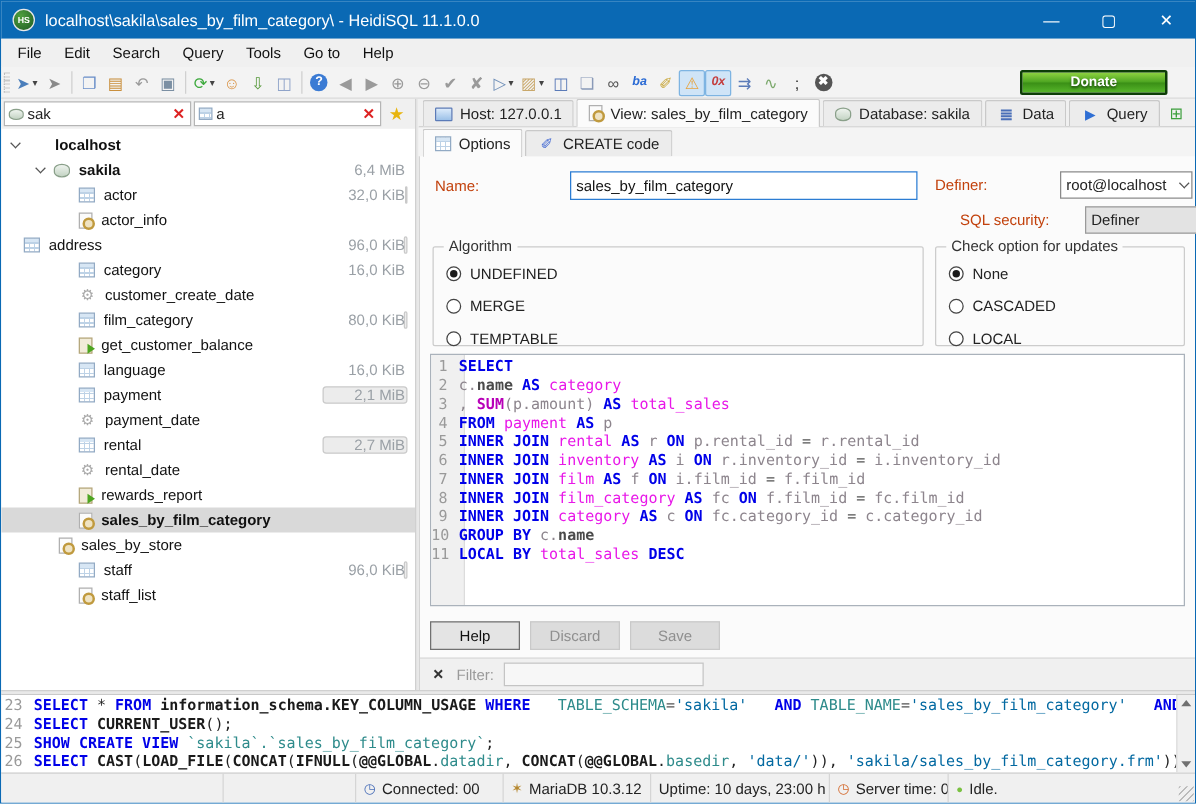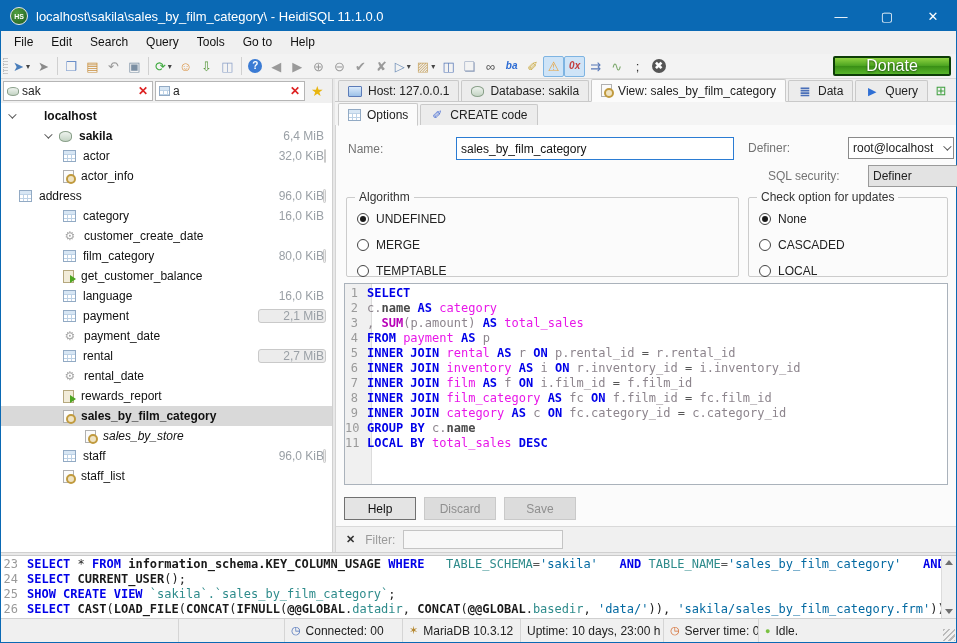--- a/index.html
+++ b/index.html
@@ -22,21 +22,21 @@
   
   .toolbar { height:25px; background:#f3f3f3; border-bottom:1px solid #d9d9d9; display:flex; align-items:center; flex:none; position:relative; }
   .grip { width:5px; height:16px; margin:0 2px; background:repeating-linear-gradient(to bottom,#c8c8c8 0 1px,transparent 1px 3px); border-left:1px dotted #bbb; flex:none; }
   .tbtn { height:21px; min-width:21px; padding:0 2px; display:flex; align-items:center; justify-content:center; border:1px solid transparent; border-radius:2px; flex:none; }
   .tbtn.active { background:#cfe4f7; border-color:#7eb4e2; }
   .tbtn .g { font-size:13px; line-height:1; }
   .tbtn .g.small { font-size:10px; font-weight:bold; font-style:italic; }
   .tbtn .g.round { width:14px; height:14px; border-radius:50%; font-size:10px; font-weight:bold; display:flex; align-items:center; justify-content:center; font-style:normal; }
   .tbtn .caret { font-size:8px; color:#444; margin-left:2px; }
   .tsep { width:1px; height:18px; background:#d0d0d0; margin:0 3px; flex:none; }
-  .donate { margin-left:auto; margin-right:5px; width:118px; height:20px; border:2px solid #0d3d07; border-radius:2px; background:linear-gradient(#8fd341,#4da521 48%,#3a8f16 52%,#57b62a); color:#fff; font-weight:normal; font-size:16px; display:flex; align-items:center; justify-content:center; text-shadow:0 1px 2px #1c4a0d; }
+  .donate { margin-left:auto; margin-right:22px; width:118px; height:20px; border:2px solid #0d3d07; border-radius:2px; background:linear-gradient(#8fd341,#4da521 48%,#3a8f16 52%,#57b62a); color:#fff; font-weight:bold; font-size:11px; display:flex; align-items:center; justify-content:center; text-shadow:0 1px 2px #1c4a0d; }
 
   
   .main { flex:1; display:flex; min-height:0; }
   .sidebar { width:331px; flex:none; display:flex; flex-direction:column; background:#fff; }
   .vsplit { width:3px; background:#e8e8e8; border-left:1px solid #d0d0d0; flex:none; }
 
   .filters { height:24px; background:#f0f0f0; display:flex; align-items:center; padding:1px 2px; flex:none; }
   .fbox { height:20px; background:#fff; border:1px solid #b5b5b5; display:flex; align-items:center; padding:0 2px; }
   .fbox .fi { margin:0 3px 0 1px; }
   .fbox .fval { flex:1; }
@@ -75,21 +75,21 @@
   
   .rightpanel { flex:1; display:flex; flex-direction:column; min-width:0; background:#fbfbfb; }
   .tabrow { height:23px; background:#f0f0f0; display:flex; align-items:flex-end; padding-left:3px; flex:none; border-bottom:1px solid #c9c9c9; }
   .tab { height:21px; display:flex; align-items:center; padding:0 9px; border:1px solid #c9c9c9; border-bottom:none; background:#ececec; margin-right:2px; border-radius:2px 2px 0 0; white-space:nowrap; }
   .tab .ti { margin-right:6px; }
   .tab.active { background:#fbfbfb; height:23px; margin-bottom:-1px; border-bottom:1px solid #fbfbfb; }
   .tab-plus { border:none; background:none; padding:0 4px; }
 
   .options-panel { flex:1; position:relative; border-left:1px solid #d4d4d4; min-height:0; }
   .frow { position:absolute; display:flex; align-items:center; }
-  .flabel { color:#737373; }
+  .flabel { color:#c2410c; }
   .name-input { width:278px; height:23px; border:1px solid #2b7cd3; background:#fff; padding:0 4px; font-family:"Liberation Sans",sans-serif; font-size:12px; color:#111; }
   .combo { height:22px; border:1px solid #8a8a8a; background:#fff; display:flex; align-items:center; padding:0 4px; }
   .combo.gray { background:#e3e3e3; border-color:#9a9a9a; }
   .combo .cval { flex:1; }
   .combo .cchev { width:6px; height:6px; border-right:1.4px solid #555; border-bottom:1.4px solid #555; transform:rotate(45deg) translateY(-2px); margin-left:6px; }
 
   .groupbox { position:absolute; border:1px solid #cccccc; border-radius:2px; }
   .gtitle { position:absolute; top:-8px; left:8px; background:#fbfbfb; padding:0 4px; color:#333; }
   .opt { display:flex; align-items:center; height:22px; margin:4px 0 0 10px; }
   .radio { width:12px; height:12px; border:1px solid #444; border-radius:50%; background:#fff; margin-right:7px; position:relative; flex:none; }
@@ -287,21 +287,21 @@
         </div>
         <span class="fstar">★</span>
       </div>
       <div class="tree" id="tree">
           <div class="trow bold" style="padding-left: 4px;">
             <span class="chev"></span>
             <span class="ti ti-server"></span>
             <span class="lbl">localhost</span>
             <span class="sizecell"></span>
           </div>
-          <div class="trow bold" style="padding-left: 40px;">
+          <div class="trow bold" style="padding-left: 24px;">
             <span class="chev"></span>
             <span class="ti ti-db"></span>
             <span class="lbl">sakila</span>
             <span class="sizecell">
               <span class="sizetxt">6,4 MiB</span>
             </span>
           </div>
           <div class="trow" style="padding-left: 44px;">
             <span class="chev-space"></span>
             <span class="ti ti-table"></span>
@@ -398,21 +398,21 @@
             <span class="ti ti-proc"></span>
             <span class="lbl">rewards_report</span>
             <span class="sizecell"></span>
           </div>
           <div class="trow sel bold" style="padding-left: 44px;">
             <span class="chev-space"></span>
             <span class="ti ti-view"></span>
             <span class="lbl">sales_by_film_category</span>
             <span class="sizecell"></span>
           </div>
-          <div class="trow" style="padding-left: 66px; font-style: italic;">
+          <div class="trow" style="padding-left: 28px;">
             <span class="chev-space"></span>
             <span class="ti ti-view"></span>
             <span class="lbl">sales_by_store</span>
             <span class="sizecell"></span>
           </div>
           <div class="trow" style="padding-left: 44px;">
             <span class="chev-space"></span>
             <span class="ti ti-table"></span>
             <span class="lbl">staff</span>
             <span class="sizecell">
@@ -429,27 +429,27 @@
         </div>
     </div>
     <div class="vsplit"></div>
 
     <div class="rightpanel">
       <div class="tabrow" id="main-tabs">
           <div class="tab">
             <span class="ti ti-host"></span>
             <span>Host: 127.0.0.1</span>
           </div>
+          <div class="tab active">
+            <span class="ti ti-view"></span>
+            <span>View: sales_by_film_category</span>
+          </div>
           <div class="tab">
             <span class="ti ti-db"></span>
             <span>Database: sakila</span>
-          </div>
-          <div class="tab active">
-            <span class="ti ti-view"></span>
-            <span>View: sales_by_film_category</span>
           </div>
           <div class="tab">
             <span class="ti ti-data">≣</span>
             <span>Data</span>
           </div>
           <div class="tab">
             <span class="ti ti-query">▶</span>
             <span>Query</span>
           </div>
           <div class="tab tab-plus">

